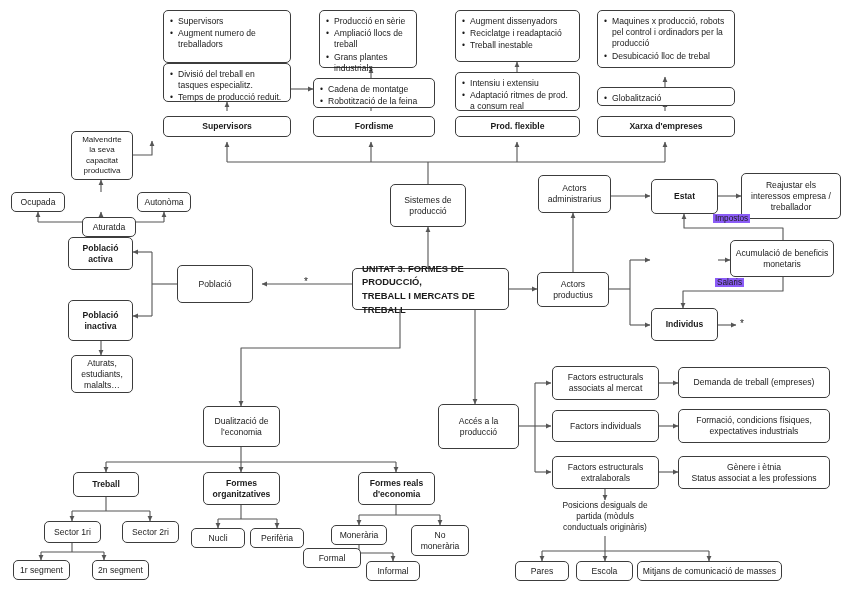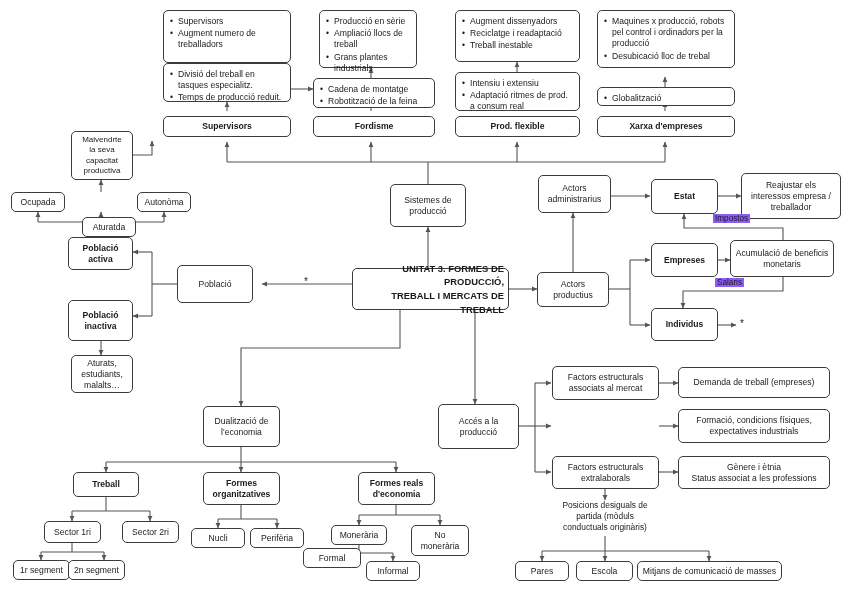--- a/index.html
+++ b/index.html
@@ -42,23 +42,23 @@
     margin:0 0 1px 0;
     line-height:1.3;
   }
   .node.bullets li:before{
     content:"•";
     position:absolute;left:0;top:0;
   }
   .node.title{
     font-weight:bold;
     font-size:9.4px;
-    text-align:right;
+    text-align:left;
     justify-content:flex-start;
-    padding-left:22px;
+    padding-left:9px;
     line-height:1.45;
   }
   .plain{
     position:absolute;
     font-size:8.4px;
     line-height:1.3;
     color:#1a1a1a;
     text-align:center;
     white-space:pre-line;
     z-index:2;
@@ -293,21 +293,20 @@
 
   <div class="node" style="left:538px;top:175px;width:73px;height:38px;">Actors
 administrarius</div>
   <div class="node" style="left:537px;top:272px;width:72px;height:35px;">Actors productius</div>
 
   <div class="node bold" style="left:651px;top:179px;width:67px;height:35px;">Estat</div>
   <div class="node" style="left:741px;top:173px;width:100px;height:46px;">Reajustar els
 interessos empresa /
 treballador</div>
 
-  <div class="node bold" style="left:651px;top:243px;width:67px;height:34px;">Empreses</div>
   <div class="node" style="left:730px;top:240px;width:104px;height:37px;">Acumulació de beneficis
 monetaris</div>
 
   <div class="node bold" style="left:651px;top:308px;width:67px;height:33px;">Individus</div>
   <span class="star" style="left:740px;top:319px;">*</span>
 
   <span class="edge-label" style="left:713px;top:214px;">Impostos</span>
   <span class="edge-label" style="left:715px;top:278px;">Salaris</span>
 
   <div class="node" style="left:203px;top:406px;width:77px;height:41px;">Dualització de
@@ -315,36 +314,37 @@
 
   <div class="node bold" style="left:73px;top:472px;width:66px;height:25px;">Treball</div>
   <div class="node bold" style="left:203px;top:472px;width:77px;height:33px;">Formes
 organitzatives</div>
   <div class="node bold" style="left:358px;top:472px;width:77px;height:33px;">Formes reals
 d'economia</div>
 
   <div class="node" style="left:44px;top:521px;width:57px;height:22px;">Sector 1ri</div>
   <div class="node" style="left:122px;top:521px;width:57px;height:22px;">Sector 2ri</div>
   <div class="node" style="left:13px;top:560px;width:57px;height:20px;">1r segment</div>
-  <div class="node" style="left:68px;top:560px;width:57px;height:20px;">2n segment</div>
+  <div class="node" style="left:92px;top:560px;width:57px;height:20px;">2n segment</div>
 
   <div class="node" style="left:191px;top:528px;width:54px;height:20px;">Nucli</div>
   <div class="node" style="left:250px;top:528px;width:54px;height:20px;">Perifèria</div>
 
   <div class="node" style="left:331px;top:525px;width:56px;height:20px;">Monerària</div>
   <div class="node" style="left:411px;top:525px;width:58px;height:31px;">No
 monerària</div>
   <div class="node" style="left:303px;top:548px;width:58px;height:20px;">Formal</div>
   <div class="node" style="left:366px;top:561px;width:54px;height:20px;">Informal</div>
 
   <div class="node" style="left:438px;top:404px;width:81px;height:45px;">Accés a la
 producció</div>
 
   <div class="node" style="left:552px;top:366px;width:107px;height:34px;">Factors estructurals
 associats al mercat</div>
+  <div class="node" style="left:552px;top:410px;width:107px;height:32px;">Factors individuals</div>
   <div class="node" style="left:552px;top:456px;width:107px;height:33px;">Factors estructurals
 extralaborals</div>
 
   <div class="node" style="left:678px;top:367px;width:152px;height:31px;">Demanda de treball (empreses)</div>
   <div class="node" style="left:678px;top:409px;width:152px;height:34px;">Formació, condicions físiques,
 expectatives industrials</div>
   <div class="node" style="left:678px;top:456px;width:152px;height:33px;">Gènere i ètnia
 Status associat a les professions</div>
 
   <div class="plain" style="left:545px;top:500px;width:120px;">Posicions desiguals de

